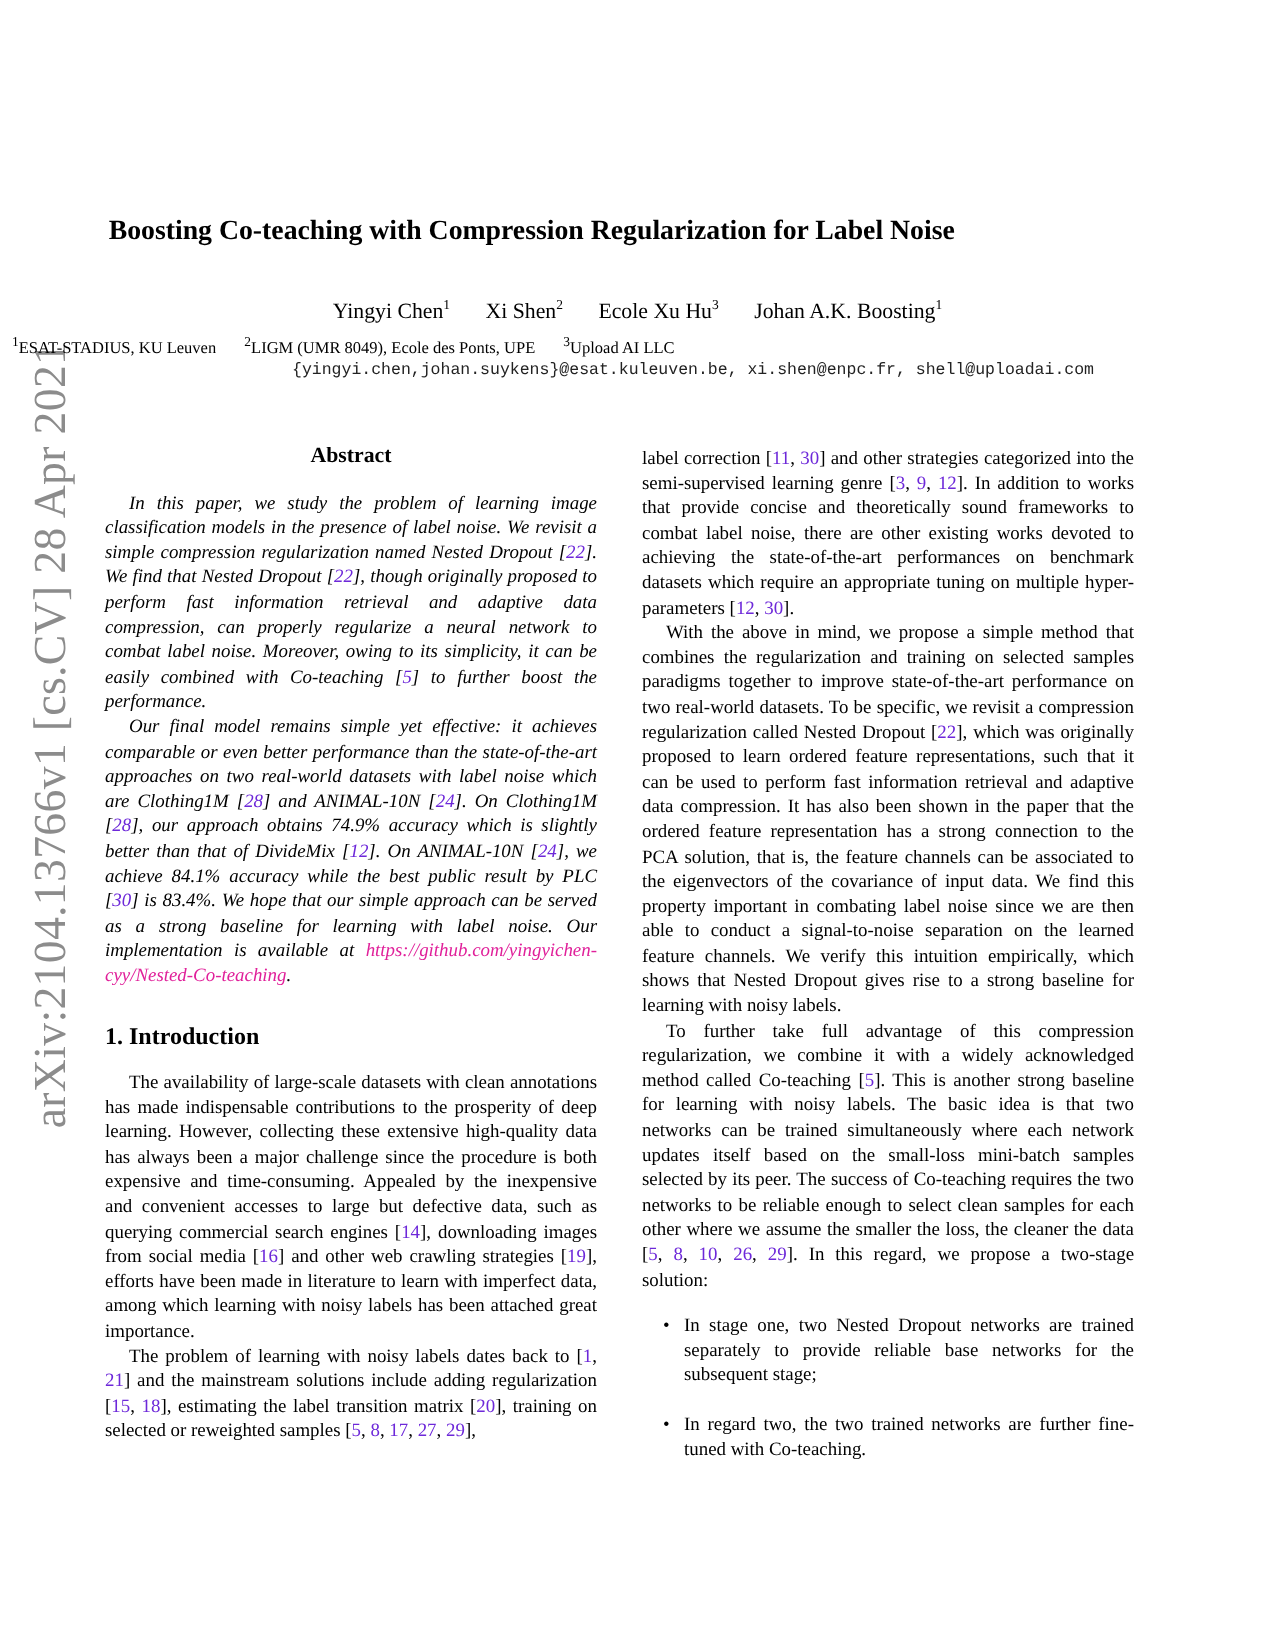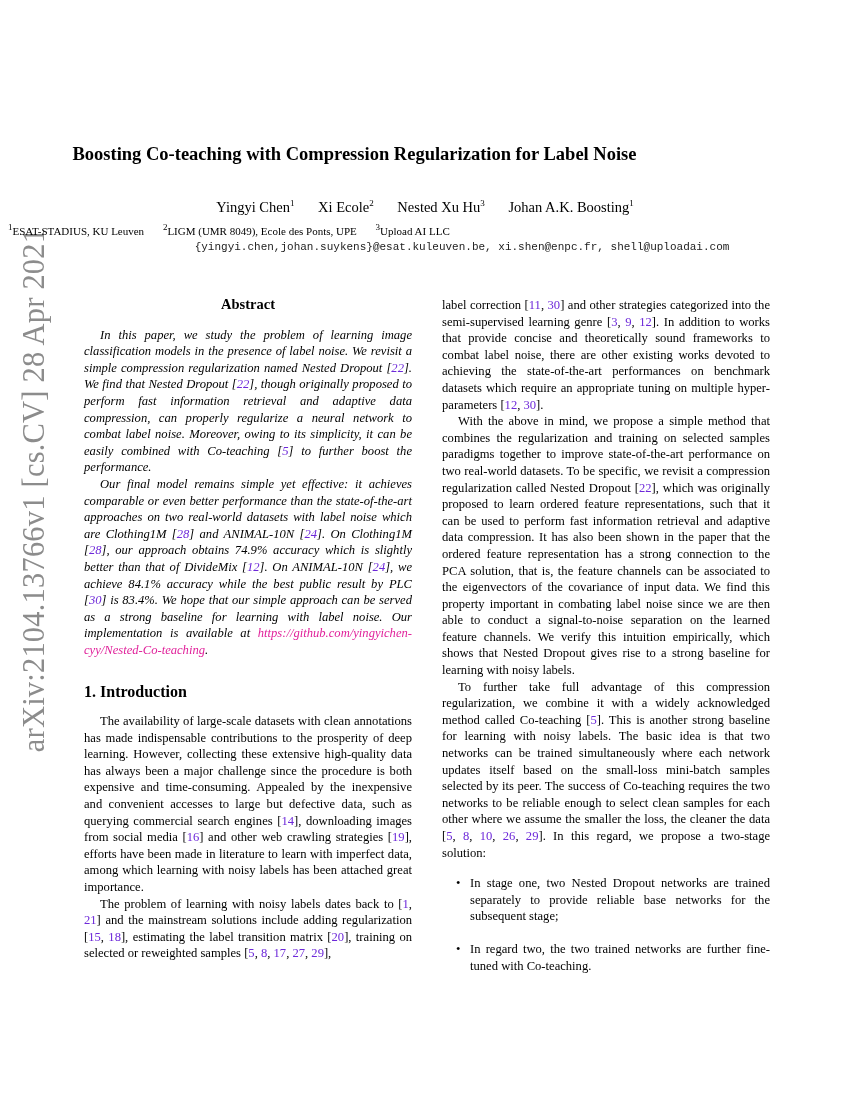--- a/index.html
+++ b/index.html
@@ -11,21 +11,21 @@
        font-family: "Liberation Serif", serif; letter-spacing: 0.2px; }
   .title { position: absolute; top: 144px; left: 0; width: 709px; text-align: center;
            font-size: 18.5px; font-weight: bold; }
   .authors { position: absolute; top: 198px; left: 0; width: 850px; text-align: center; font-size: 14.5px; }
   .authors .author { margin: 12px 10px; }
   .authors sup, .affils sup { font-size: 9px; }
   .affils { position: absolute; top: 222px; left: 0; width: 850px; text-align: left; font-size: 11px; }
   .affils .aff { margin: 0 8px; }
   .emails { position: absolute; top: 241px; left: 0; width: 850px; text-align: center;
             font-family: "Liberation Mono", monospace; font-size: 11px; color: #222; padding-left: 37px; }
-  .col { position: absolute; width: 328px; font-size: 12.6px; line-height: 16.6px; text-align: justify; margin-left: 14px; }
+  .col { position: absolute; width: 328px; font-size: 12.6px; line-height: 16.6px; text-align: justify; }
   .col.left { left: 70px; top: 296px; }
   .col.right { left: 428px; top: 297px; }
   .abstract-heading { text-align: center; font-weight: bold; font-size: 14.5px; margin: 0 0 14px 0; }
   p { margin: 0; text-indent: 16px; hyphens: auto; }
   .abstract p { font-style: italic; }
   .right p.first { text-indent: 0; }
   .section-heading { font-weight: bold; font-size: 16px; margin: 26px 0 12px 0; }
   .cite { color: #6d28d9; }
   .link { color: #e0209a; }
   ul { margin: 14px 0 0 0; padding-left: 28px; list-style: none; }
@@ -36,22 +36,22 @@
 <body>
 
 <div class="arxiv-stamp">
   <span>arXiv:2104.13766v1  [cs.CV]  28 Apr 2021</span>
 </div>
 
 <div class="title">Boosting Co-teaching with Compression Regularization for Label Noise</div>
 
 <div class="authors">
   <span class="author"><span>Yingyi Chen</span><sup>1</sup></span>
-  <span class="author"><span>Xi Ecole</span><sup>2</sup></span>
-  <span class="author"><span>Nested Xu Hu</span><sup>3</sup></span>
+  <span class="author"><span>Xi Shen</span><sup>2</sup></span>
+  <span class="author"><span>Ecole Xu Hu</span><sup>3</sup></span>
   <span class="author"><span>Johan A.K. Boosting</span><sup>1</sup></span>
 </div>
 
 <div class="affils">
   <span class="aff"><sup>1</sup><span>ESAT-STADIUS, KU Leuven</span></span>
   <span class="aff"><sup>2</sup><span>LIGM (UMR 8049), Ecole des Ponts, UPE</span></span>
   <span class="aff"><sup>3</sup><span>Upload AI LLC</span></span>
 </div>
 
 <div class="emails">{yingyi.chen,johan.suykens}@esat.kuleuven.be, xi.shen@enpc.fr, shell@uploadai.com</div>

